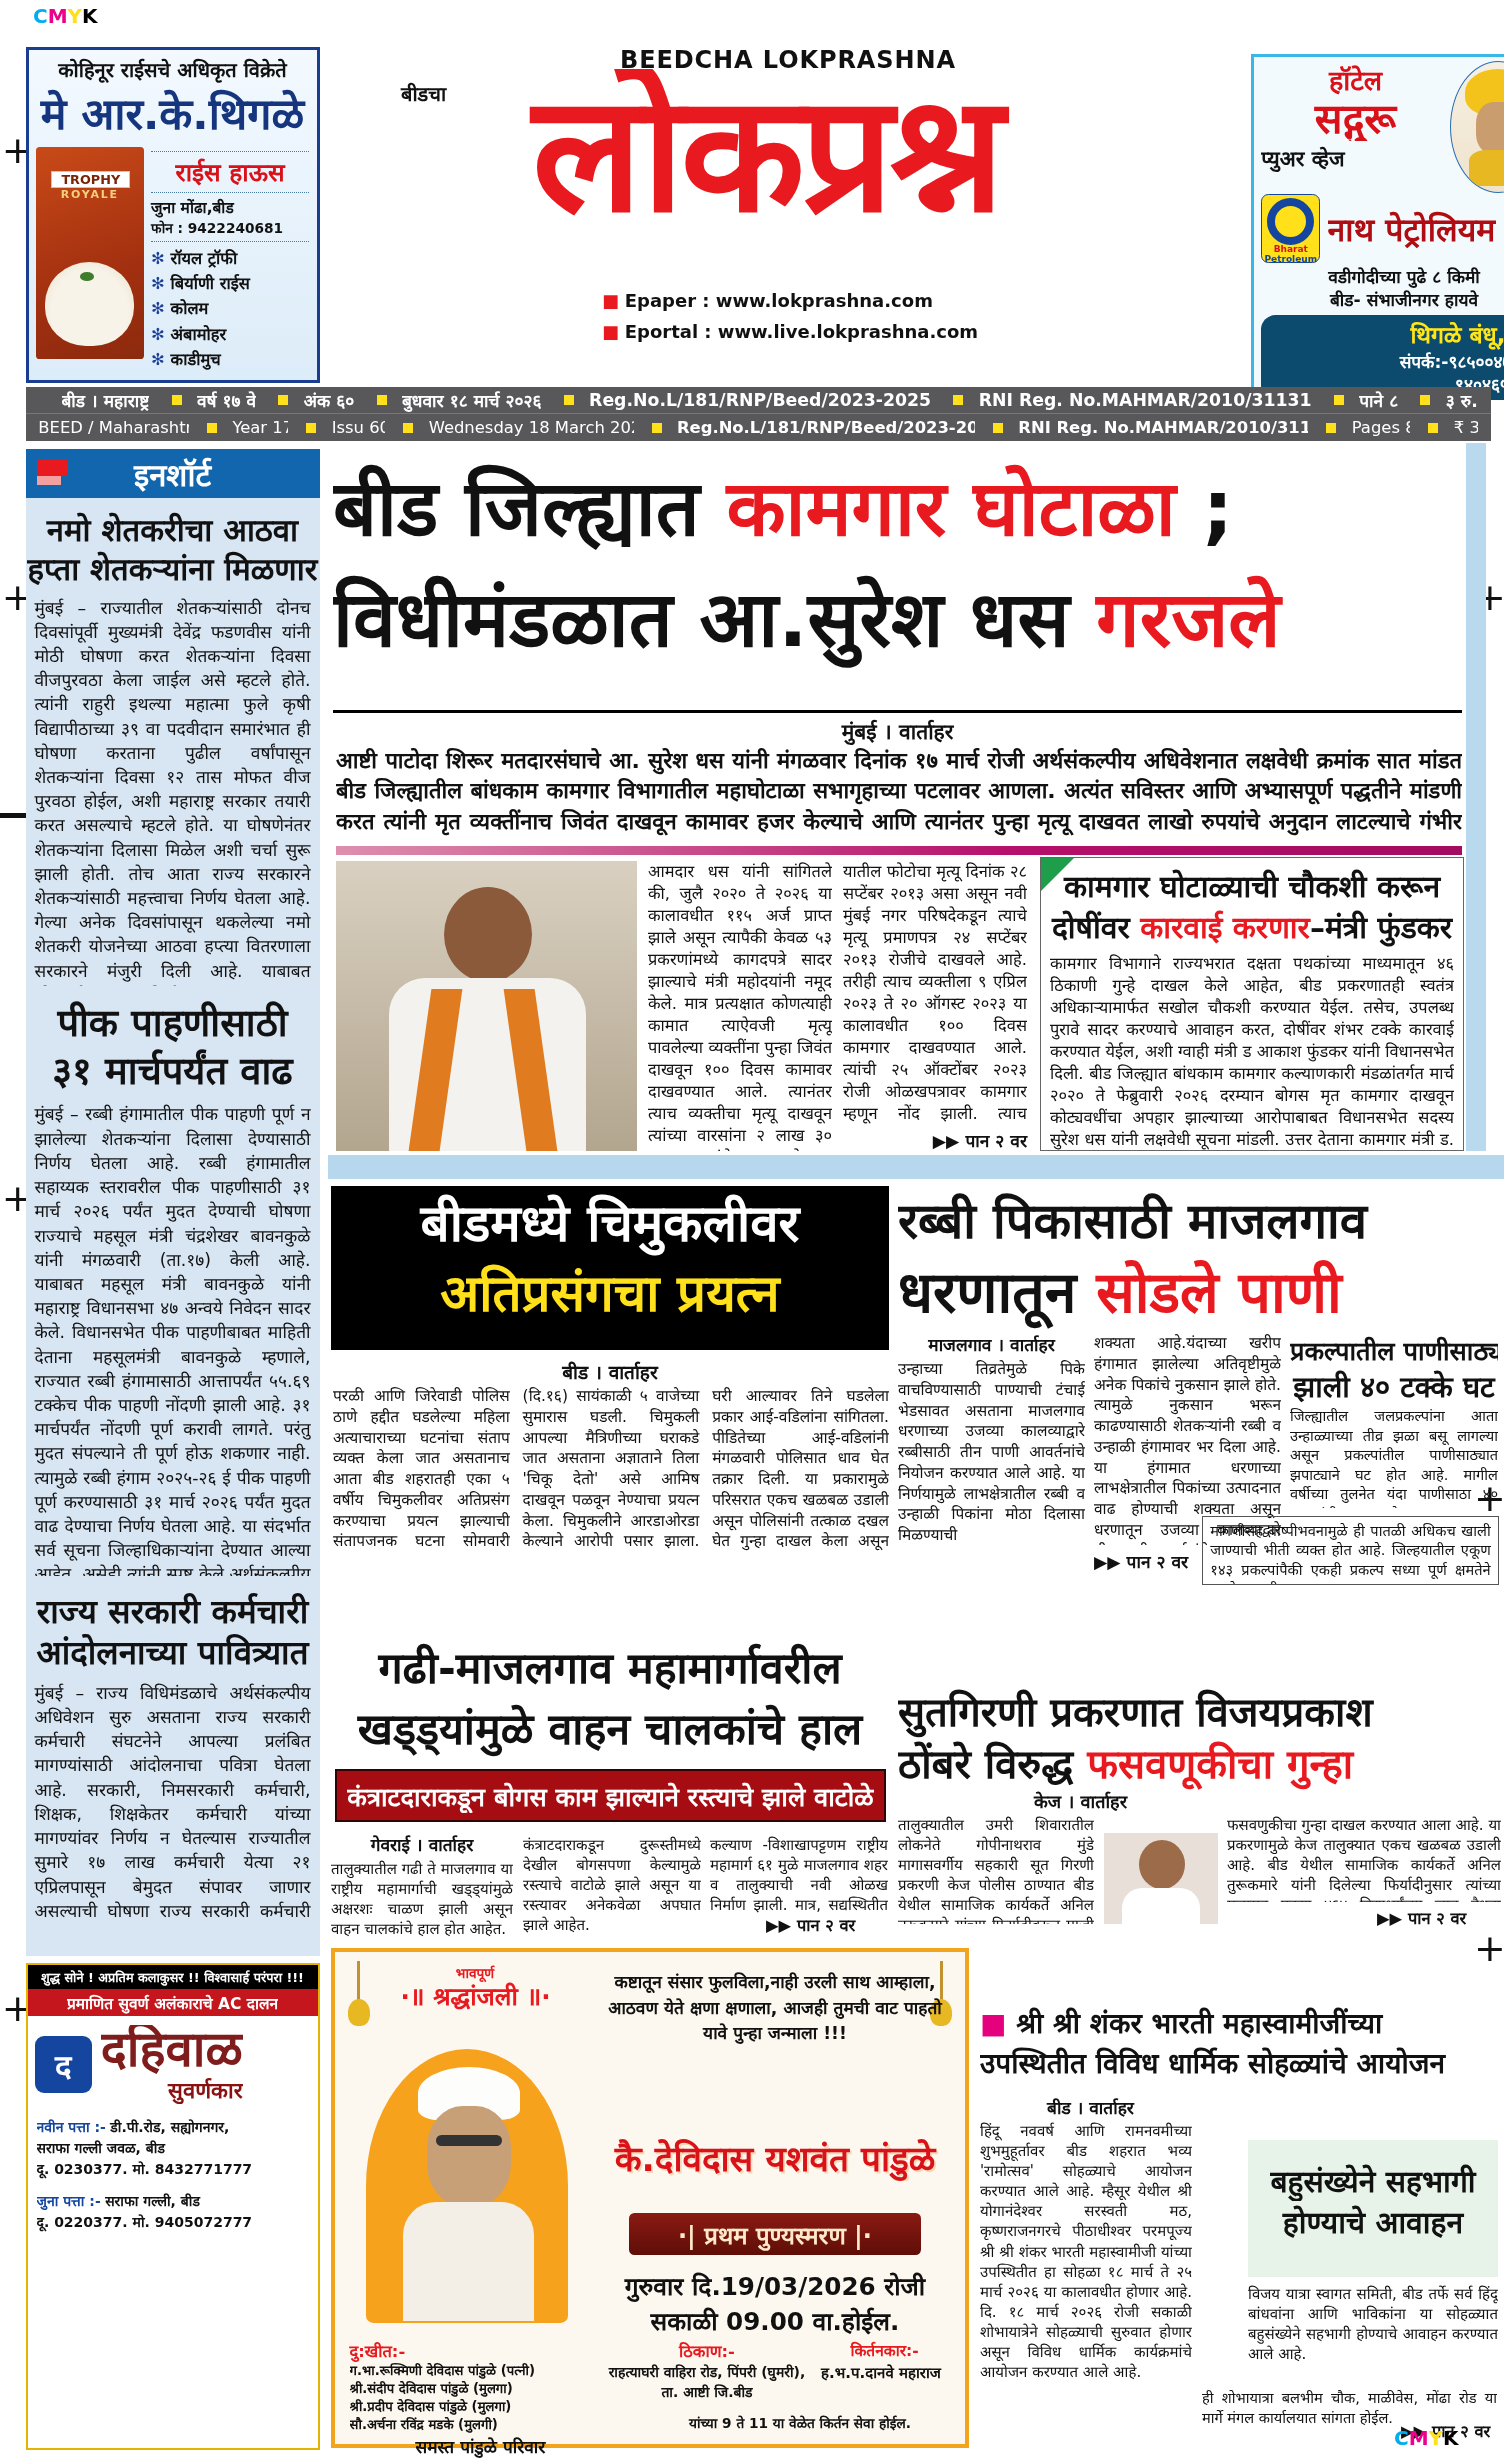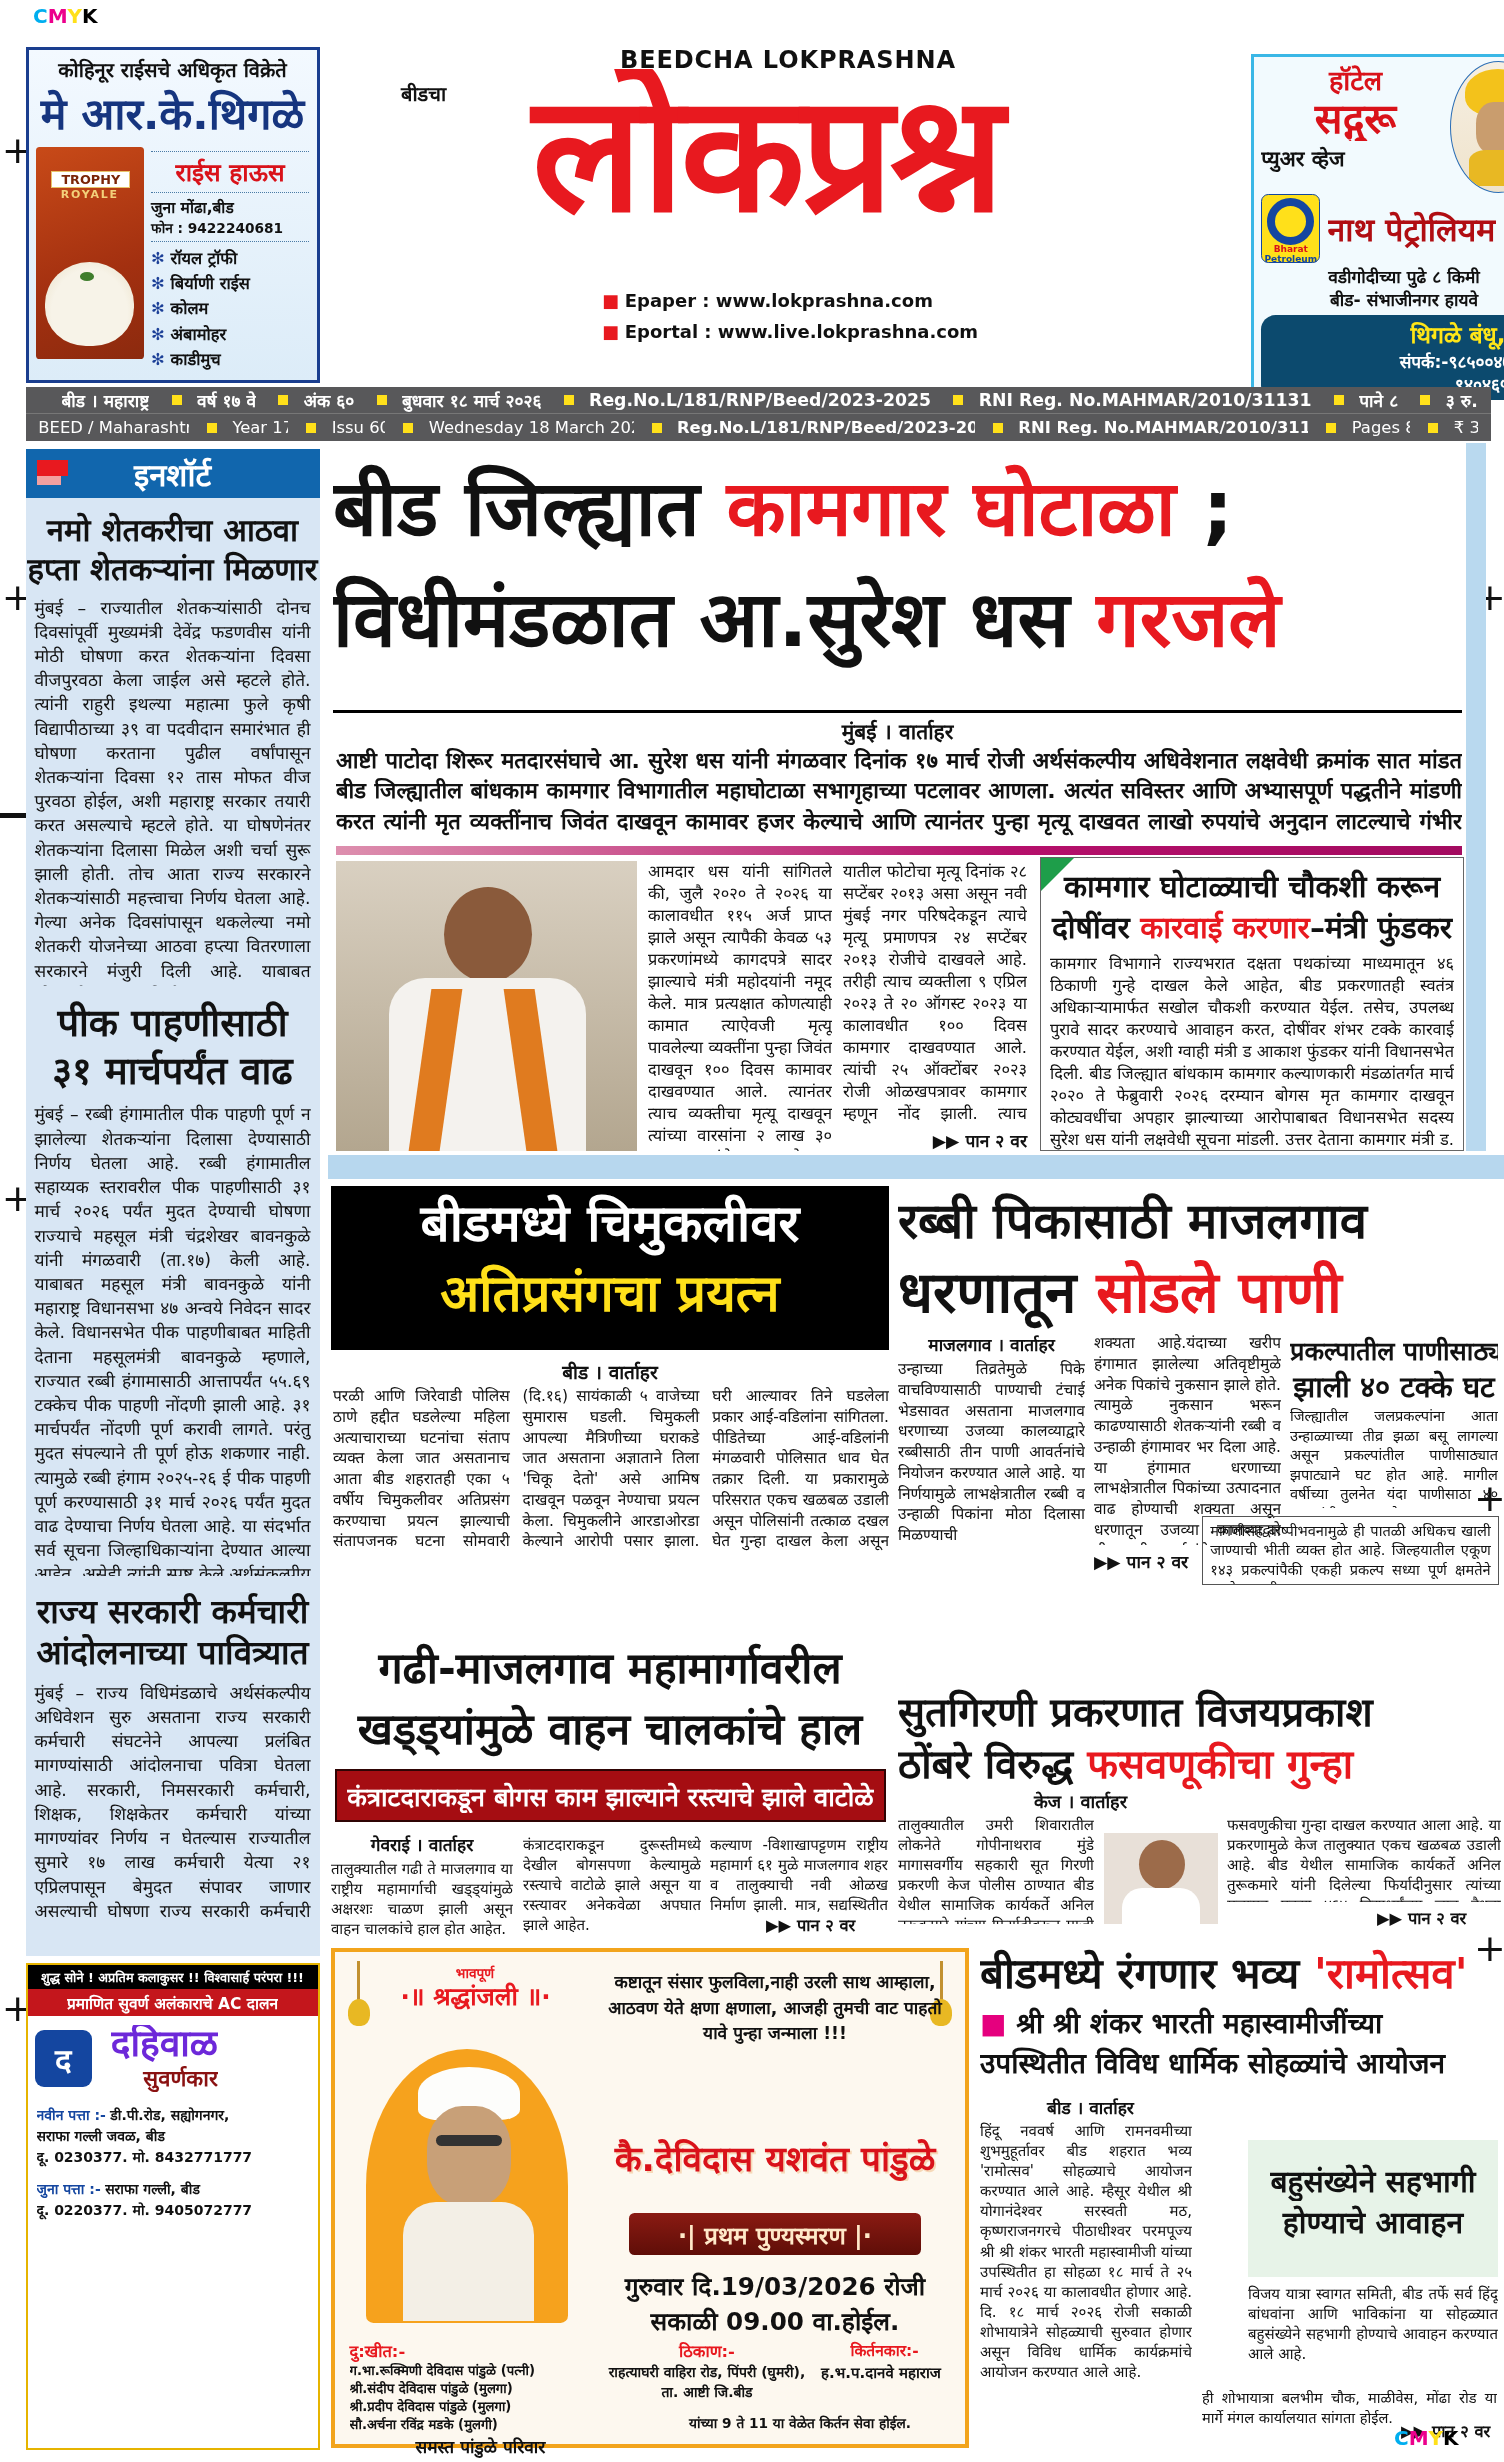--- a/index.html
+++ b/index.html
@@ -313,23 +313,20 @@
 
     <div class="abs b ctr nw" style="left:36px;top:463px;width:219px;font-size:17.3px;transform:translateY(20px);">समस्त पांडुळे परिवार</div>
     <div class="abs b red ctr" style="left:290px;top:387px;width:164px;font-size:16.4px;">ठिकाण:-</div>
     <div class="abs b ctr nw" style="left:270px;top:410px;width:204px;font-size:14px;">राहत्याघरी वाहिरा रोड, पिंपरी (घुमरी),</div>
     <div class="abs b ctr nw" style="left:270px;top:430px;width:204px;font-size:14px;">ता. आष्टी जि.बीड</div>
     <div class="abs b red ctr" style="left:474px;top:387px;width:151px;font-size:15.5px;">किर्तनकार:-</div>
     <div class="abs b ctr nw" style="left:461px;top:410px;width:170px;font-size:15px;">ह.भ.प.दानवे महाराज</div>
     <div class="abs b ctr nw" style="left:301px;top:461px;width:328px;font-size:13.7px;">यांच्या 9 ते 11 या वेळेत किर्तन सेवा होईल.</div>
   </div>
 
-  <div class="abs b nw" style="left:980px;top:1943px;width:520px;font-size:42px;">
-    <span>बीडमध्ये रंगणार भव्य </span><span class="red">'रामोत्सव'</span>
-  </div>
   <div class="abs b nw" style="left:980px;top:2003px;width:520px;font-size:28px;">
     <span style="color:#e5007e;">■</span>
     <span>श्री श्री शंकर भारती महास्वामीजींच्या</span>
   </div>
   <div class="abs b nw" style="left:980px;top:2043px;width:520px;font-size:28px;">उपस्थितीत विविध धार्मिक सोहळ्यांचे आयोजन</div>
   <div class="abs b ctr" style="left:990px;top:2096px;width:201px;font-size:17.3px;">बीड । वार्ताहर</div>
   <div class="abs jus body-txt" style="left:980px;top:2121px;width:212px;height:323px;font-size:15px;">हिंदू नववर्ष आणि रामनवमीच्या शुभमुहूर्तावर बीड शहरात भव्य 'रामोत्सव' सोहळ्याचे आयोजन करण्यात आले आहे. म्हैसूर येथील श्री योगानंदेश्वर सरस्वती मठ, कृष्णराजनगरचे पीठाधीश्वर परमपूज्य श्री श्री शंकर भारती महास्वामीजी यांच्या उपस्थितीत हा सोहळा १८ मार्च ते २५ मार्च २०२६ या कालावधीत होणार आहे. दि. १८ मार्च २०२६ रोजी सकाळी शोभायात्रेने सोहळ्याची सुरुवात होणार असून विविध धार्मिक कार्यक्रमांचे आयोजन करण्यात आले आहे.</div>
   <div id="green-box" class="abs ctr" style="left:1248px;top:2140px;width:250px;height:137px;">
     <div class="b nw" style="font-size:30px;margin-top:20px;">बहुसंख्येने सहभागी</div>
     <div class="b nw" style="font-size:30px;">होण्याचे आवाहन</div>
@@ -346,21 +343,21 @@
         <span style="font-size:12.8px;" class="b nw">शुद्ध सोने ! अप्रतिम कलाकुसर !! विश्वासार्ह परंपरा !!!</span>
       </div>
     <div id="gs-band" class="nw">
         <span class="b nw" style="font-size:15.5px;">प्रमाणित सुवर्ण अलंकाराचे AC दालन</span>
       </div>
     <div style="display:flex;align-items:center;gap:9px;padding:9px 7.3px 0;">
       <div style="width:57px;height:57px;background:#1446a0;border-radius:9px;flex:none;display:flex;align-items:center;justify-content:center;">
         <span class="b" style="color:#fff;font-size:31px;">द</span>
       </div>
       <div>
-        <div class="b nw" style="font-size:37px;color:#6d28d9;line-height:1;margin-left:10px;">दहिवाळ</div>
+        <div class="b nw" style="font-size:49px;color:#7f1d1d;line-height:1;">दहिवाळ</div>
         <div class="b nw" style="font-size:22px;color:#8a1111;text-align:right;">सुवर्णकार</div>
       </div>
     </div>
     <div style="padding:12.8px 9px 0;font-size:14px;line-height:1.5;">
       <div class="nw"><span class="gs-lbl">नवीन पत्ता :-</span> <span class="b">डी.पी.रोड, सह्योगनगर,</span></div>
       <div class="b nw">सराफा गल्ली जवळ, बीड</div>
       <div class="b nw">दू. 0230377. मो. 8432771777</div>
       <div class="nw" style="margin-top:11px;"><span class="gs-lbl">जुना पत्ता :-</span> <span class="b">सराफा गल्ली, बीड</span></div>
       <div class="b nw">दू. 0220377. मो. 9405072777</div>
     </div>

